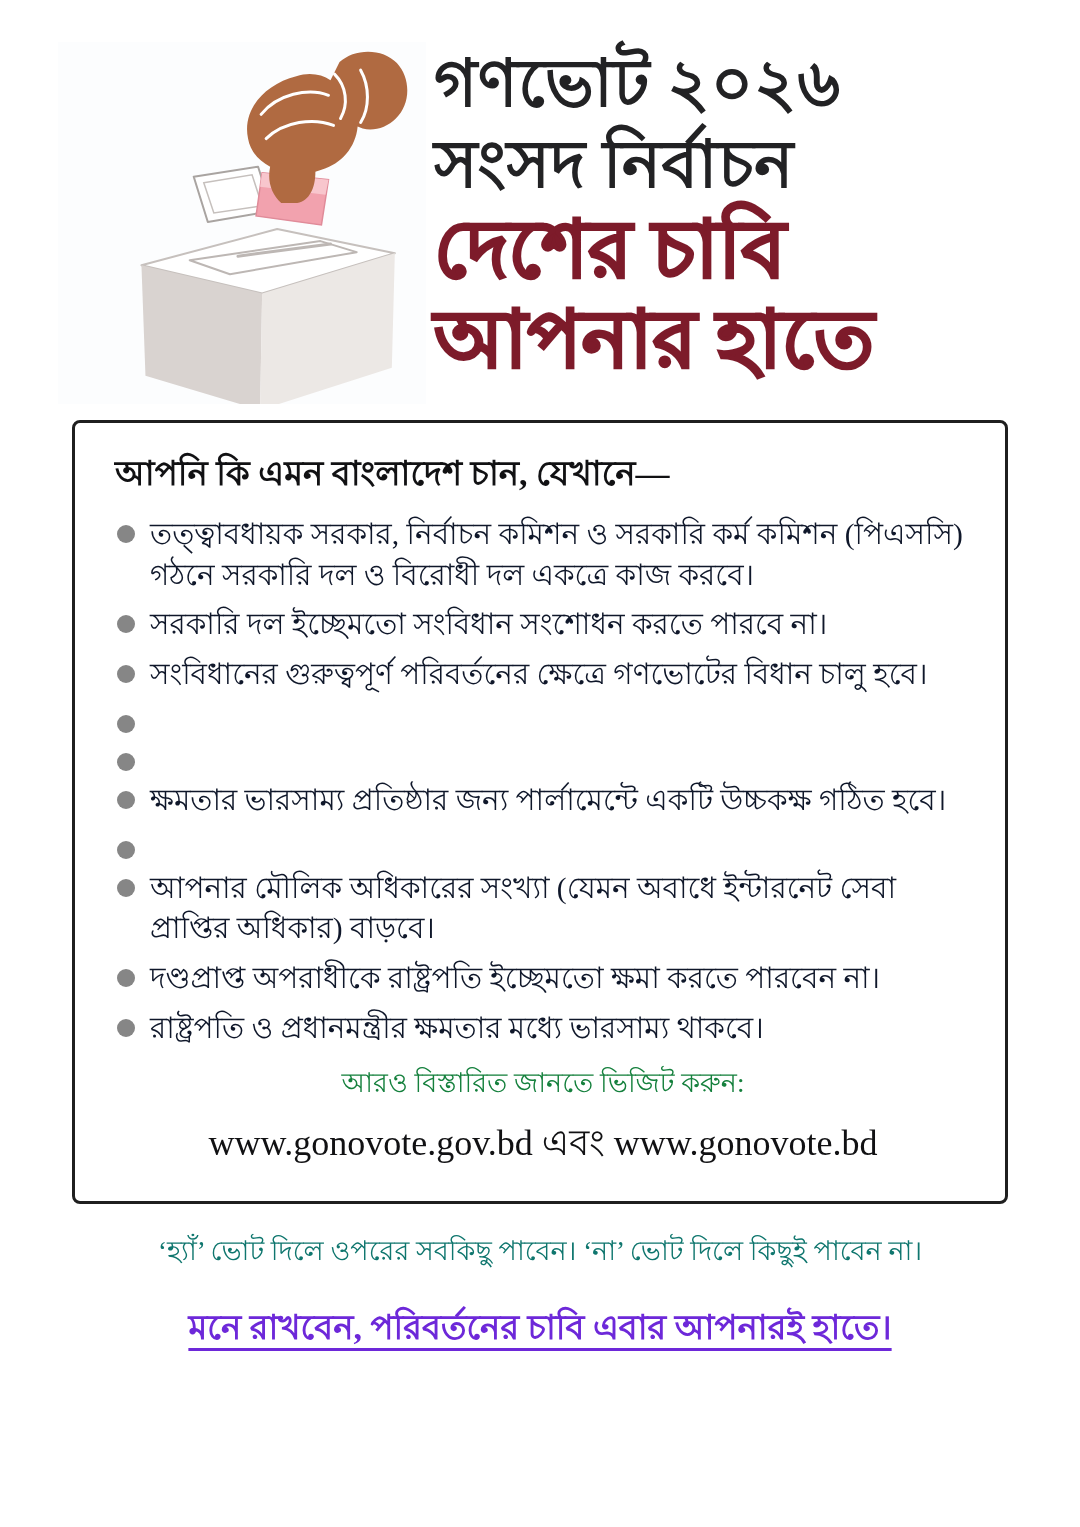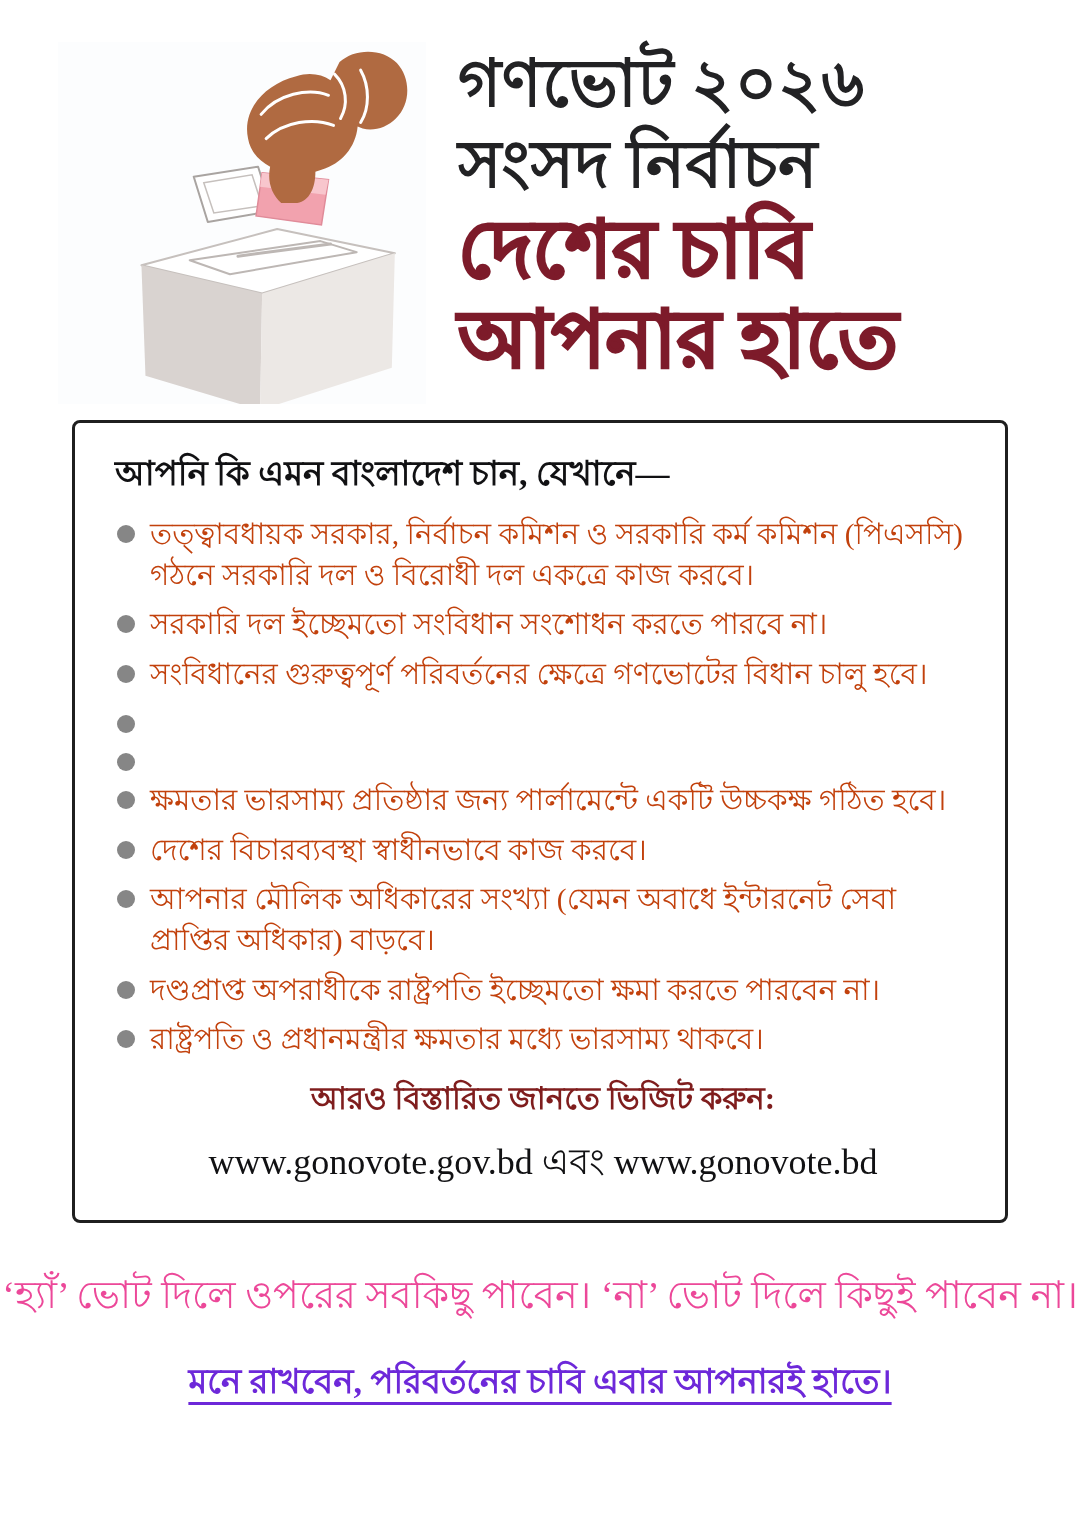--- a/index.html
+++ b/index.html
@@ -9,21 +9,21 @@
     font-family: "Liberation Serif", "DejaVu Serif", serif;
     color: #1d1d1f;
     overflow: hidden;
   }
   .poster { width: 1080px; height: 1527px; position: relative; background: #ffffff; }
 
   
   .header {
     display: flex;
     padding: 42px 40px 0 58px;
-    gap: 32px;
+    gap: 8px;
     align-items: flex-start;
   }
   .illustration {
     width: 368px; height: 362px;
     flex: 0 0 auto;
     background: #fcfdfe;
   }
   .titles { flex: 1; padding-top: 2px; }
   .title-line {
     font-size: 66px;
@@ -58,51 +58,51 @@
     margin-bottom: 10px;
     color: #111113;
   }
   .manifesto-list { list-style: none; }
   .manifesto-list li {
     display: flex;
     align-items: flex-start;
     margin: 9px 0;
     font-size: 29.5px;
     line-height: 1.38;
-    color: #c2410c;
+    color: #0f172a;
   }
   .dot {
     width: 18px; height: 18px;
     border-radius: 50%;
     background: #868686;
     flex: 0 0 auto;
     margin: 11px 15px 0 2px;
   }
   .visit {
     text-align: center;
-    font-size: 31px;
-    font-weight: 700;
+    font-size: 27px;
+    font-weight: 400;
     margin-top: 14px;
-    color: #7f1d1d;
+    color: #15803d;
   }
   .websites {
     text-align: center;
     font-size: 36px;
     font-weight: 400;
     margin-top: 8px;
     font-family: "Liberation Serif", "DejaVu Serif", serif;
     color: #111113;
   }
 
   
   .yesno {
     text-align: center;
-    font-size: 38px;
-    margin-top: 42px;
-    color: #ec4899;
+    font-size: 27px;
+    margin-top: 26px;
+    color: #0f766e;
   }
   .remember {
     text-align: center;
     font-size: 34px;
     font-weight: 800;
     margin-top: 26px;
     color: #6d28d9;
     text-decoration: underline;
     text-decoration-thickness: 3px;
     text-underline-offset: 9px;
@@ -166,21 +166,20 @@
         </li>
       <li>
           <span class="dot"></span>
         </li>
       <li>
           <span class="dot"></span>
           <span class="li-text">ক্ষমতার ভারসাম্য প্রতিষ্ঠার জন্য পার্লামেন্টে একটি উচ্চকক্ষ গঠিত হবে।</span>
         </li>
       <li>
           <span class="dot"></span>
-          <span class="li-text">দেশের বিচারব্যবস্থা স্বাধীনভাবে কাজ করবে।</span>
         </li>
       <li>
           <span class="dot"></span>
           <span class="li-text">আপনার মৌলিক অধিকারের সংখ্যা (যেমন অবাধে ইন্টারনেট সেবা প্রাপ্তির অধিকার) বাড়বে।</span>
         </li>
       <li>
           <span class="dot"></span>
           <span class="li-text">দণ্ডপ্রাপ্ত অপরাধীকে রাষ্ট্রপতি ইচ্ছেমতো ক্ষমা করতে পারবেন না।</span>
         </li>
       <li>

